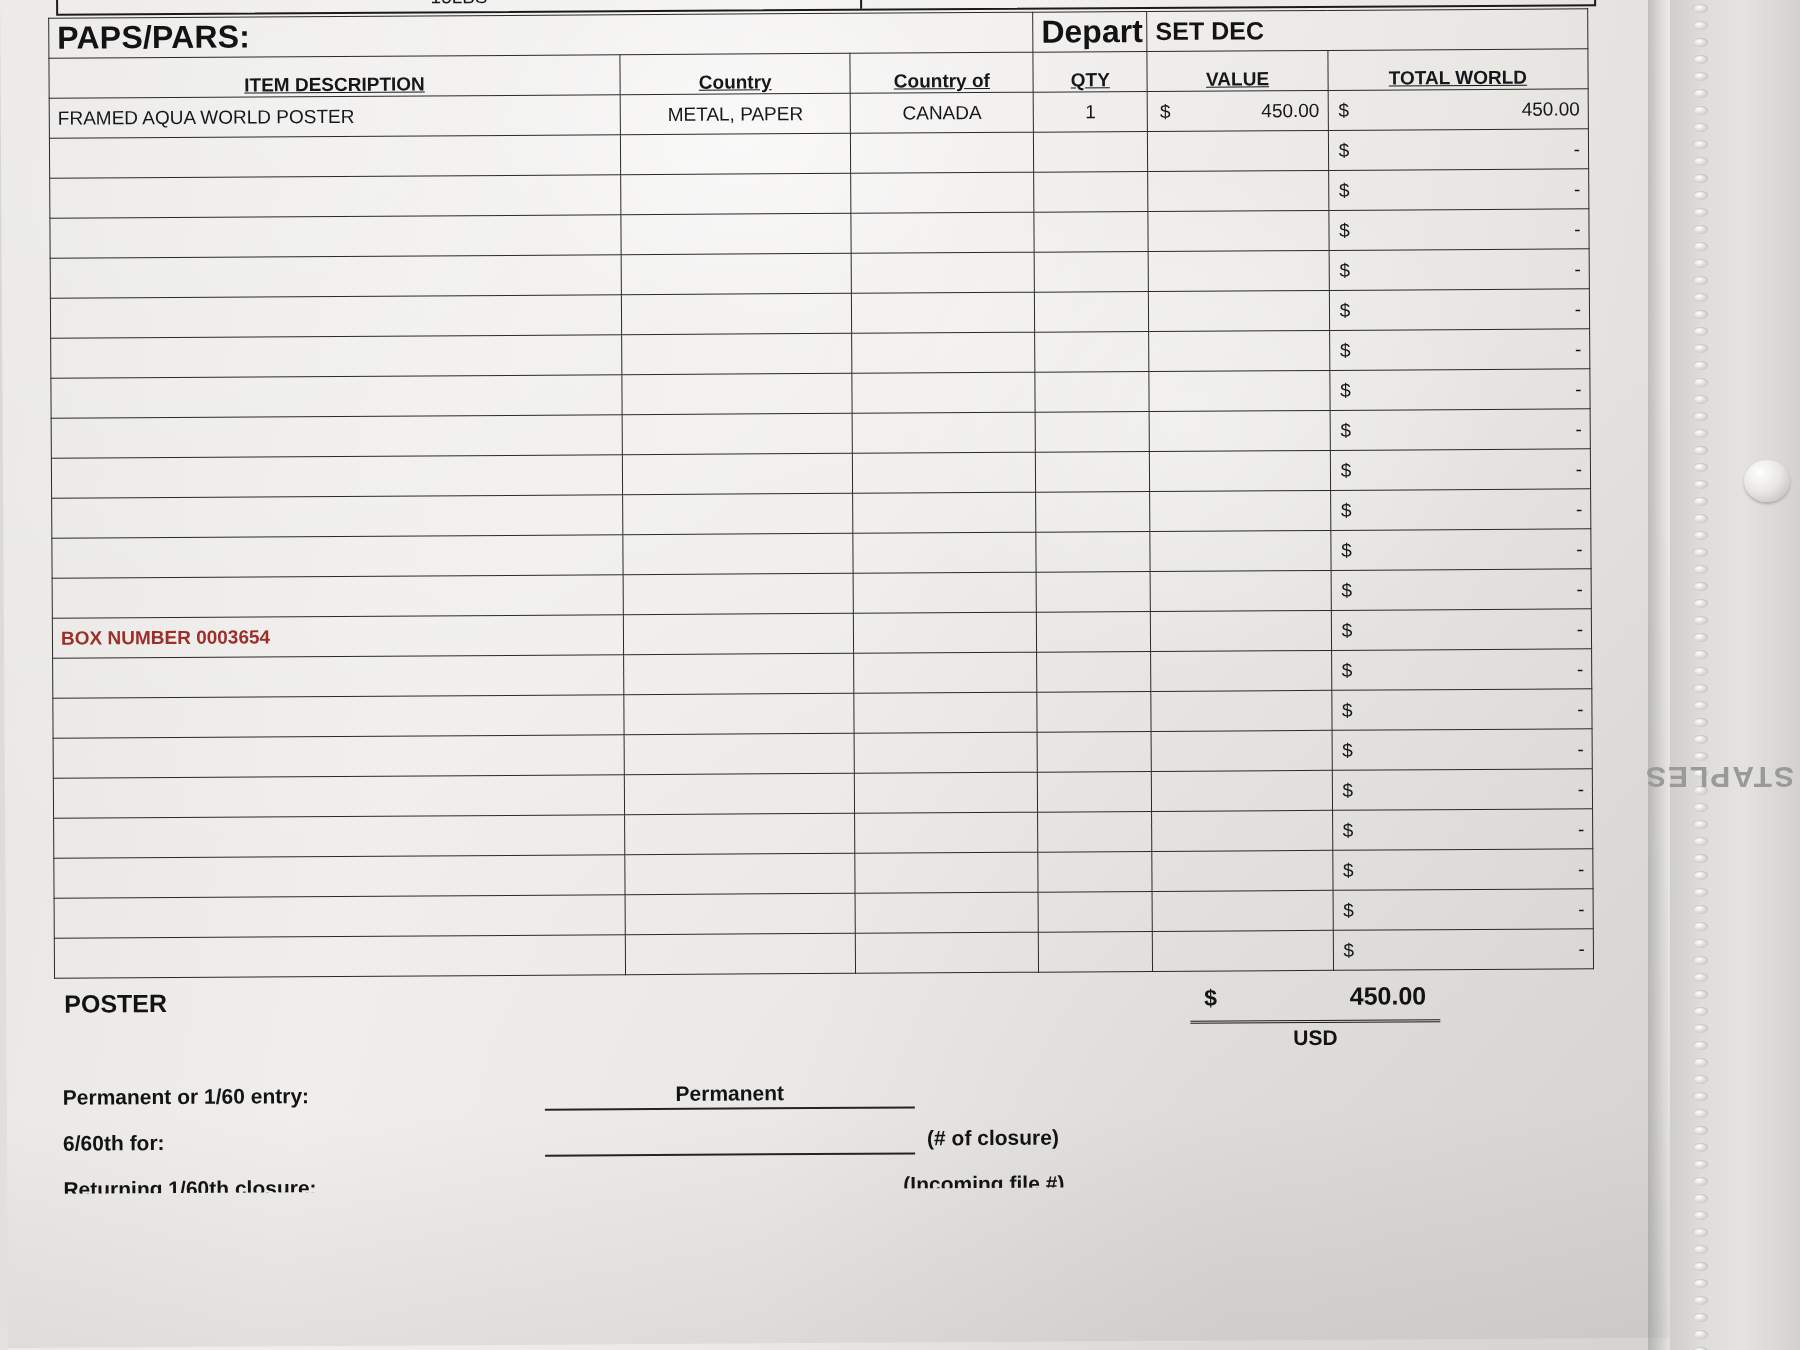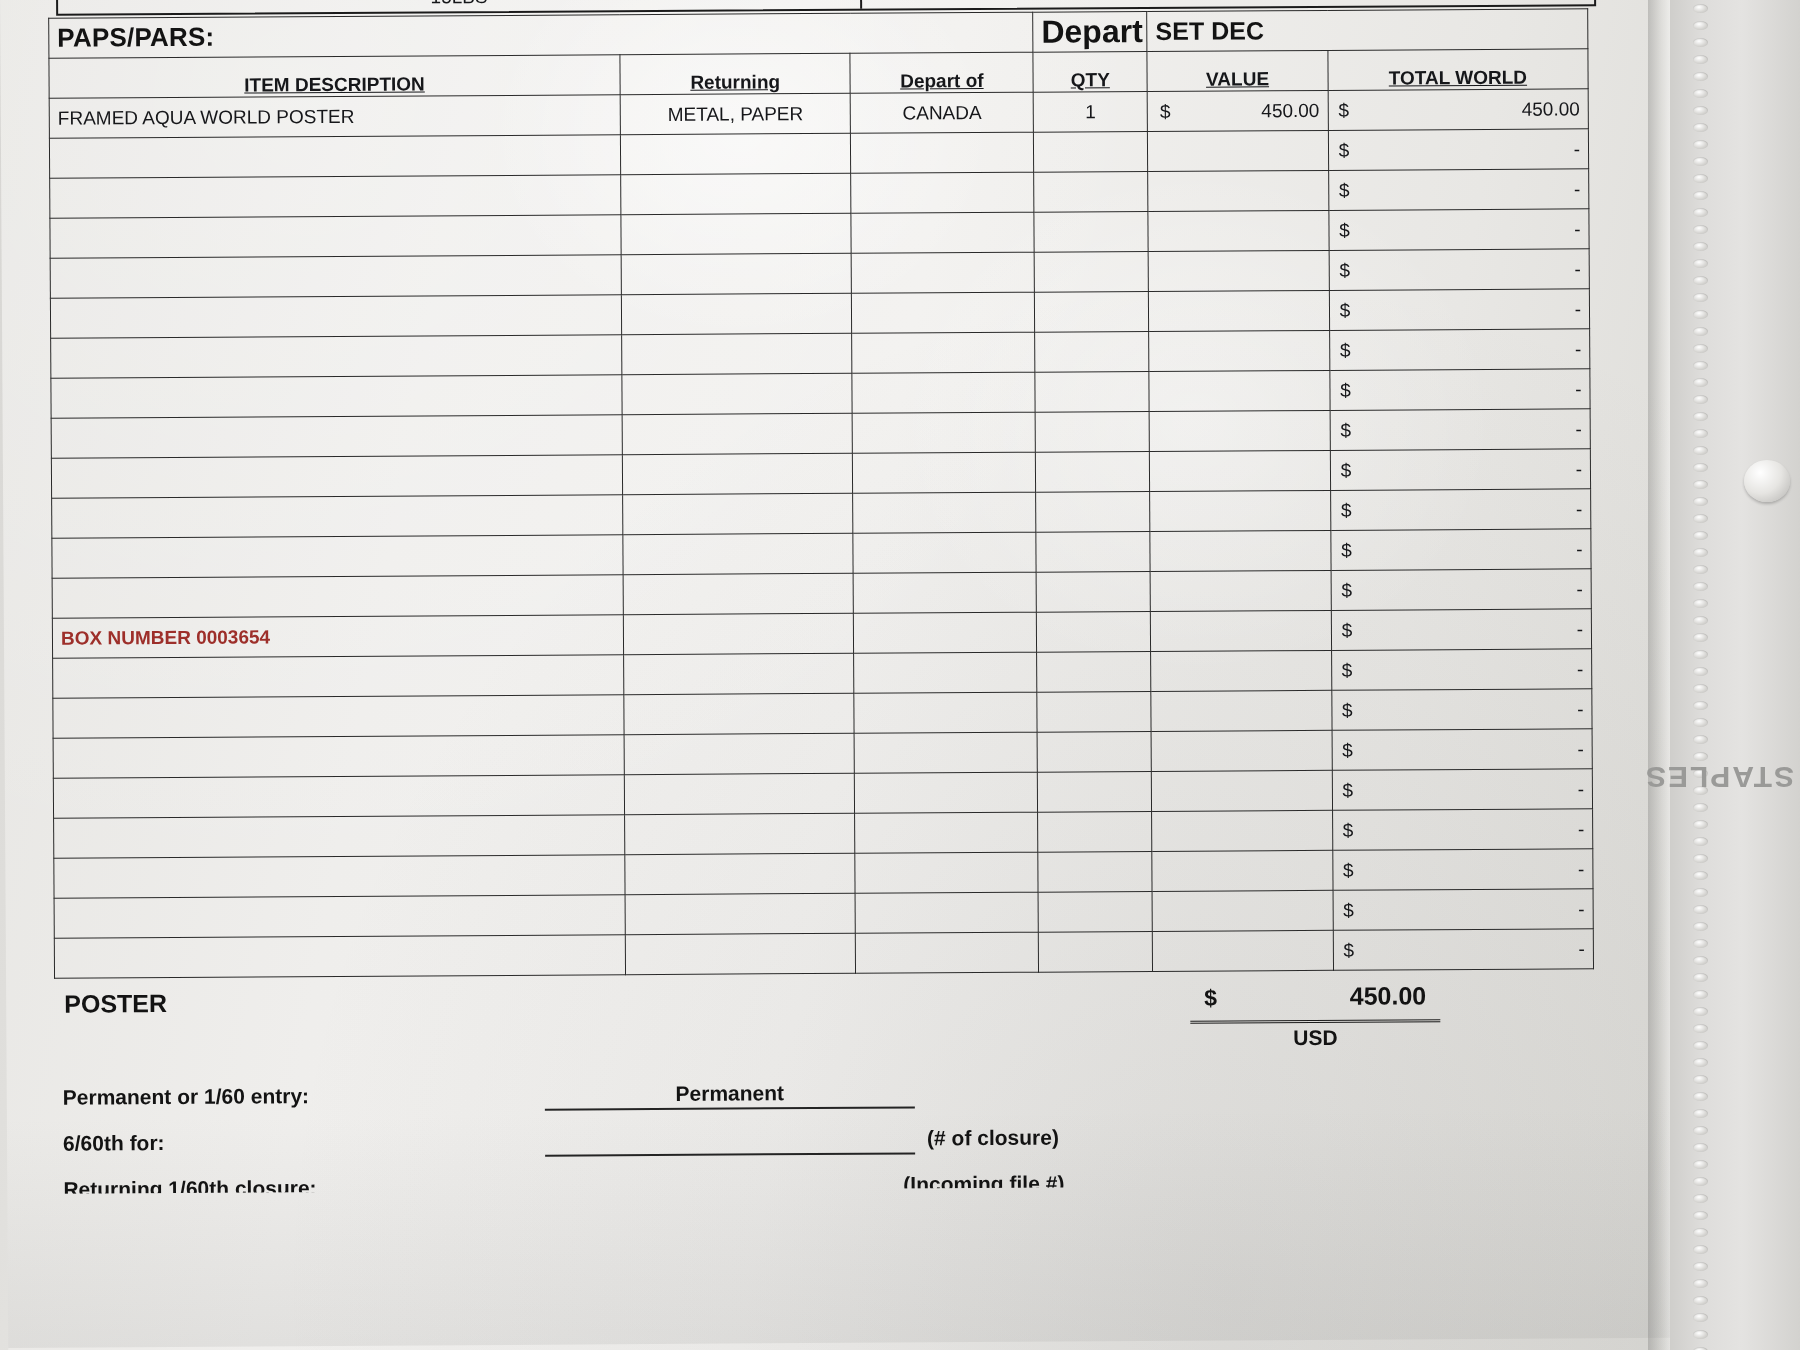--- a/index.html
+++ b/index.html
@@ -146,21 +146,21 @@
   .col-qty  { width: 100px; }
   .col-unit { width: 158px; }
   .col-tot  { width: 228px; }
 
   
   .row-paps td {
     height: 44px;
     border-bottom: none;
   }
   .paps-label {
-    font-size: 26px;
+    font-size: 32px;
     font-weight: bold;
     color: #131313;
     letter-spacing: 0.2px;
   }
   .dept-label {
     font-size: 32px;
     font-weight: bold;
     color: #131313;
     white-space: nowrap;
     overflow: hidden;
@@ -348,24 +348,24 @@
             <td colspan="2">
               <span class="setdec-label">SET DEC</span>
             </td>
           </tr>
 
           <tr class="row-head">
             <td class="th-desc">
               <span class="u">ITEM DESCRIPTION</span>
             </td>
             <td>
-              <span class="u">Returning</span>
+              <span class="u">Country</span>
             </td>
             <td>
-              <span class="u">Depart of</span>
+              <span class="u">Country of</span>
             </td>
             <td>
               <span class="u">QTY</span>
             </td>
             <td>
               <span class="u">VALUE</span>
             </td>
             <td>
               <span class="u">TOTAL WORLD</span>
             </td>

